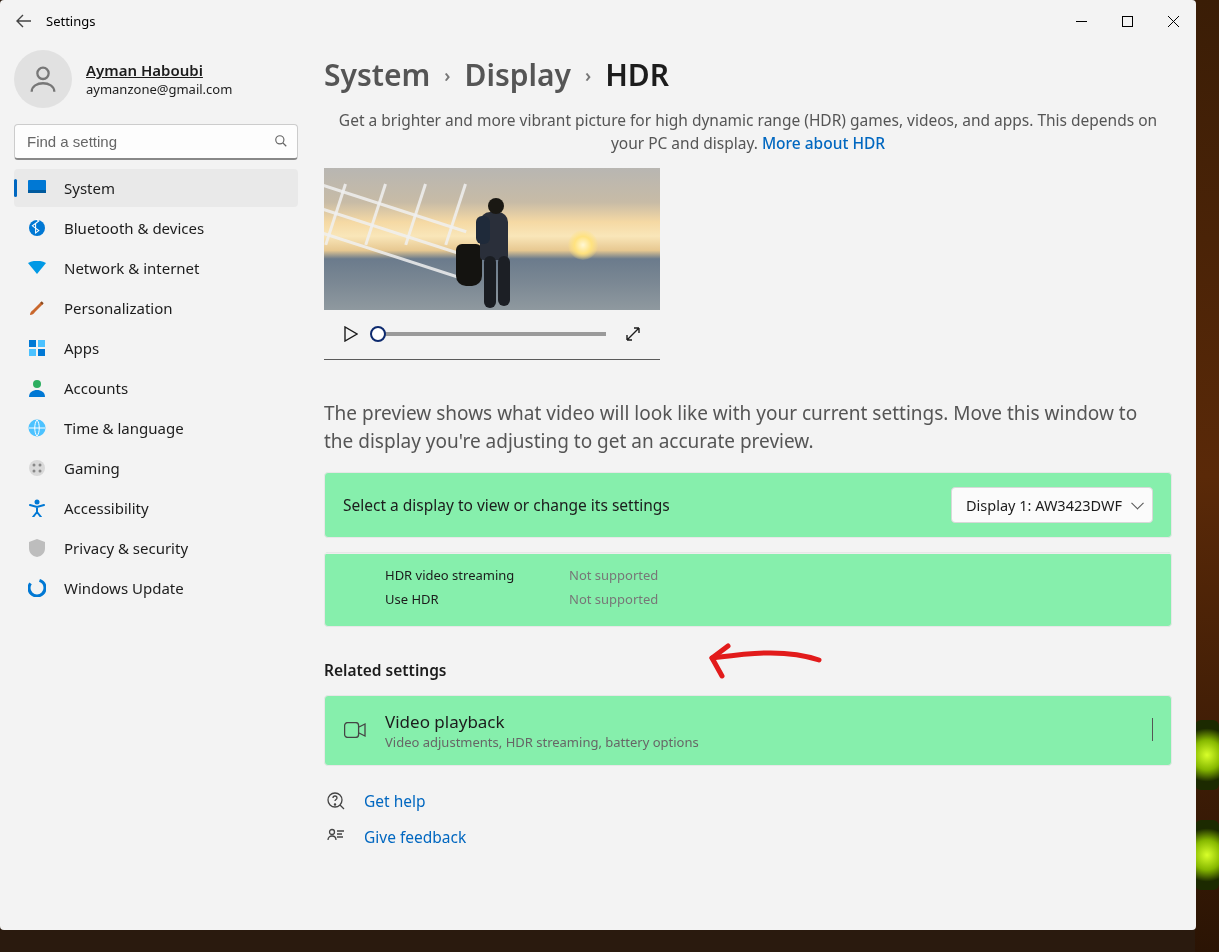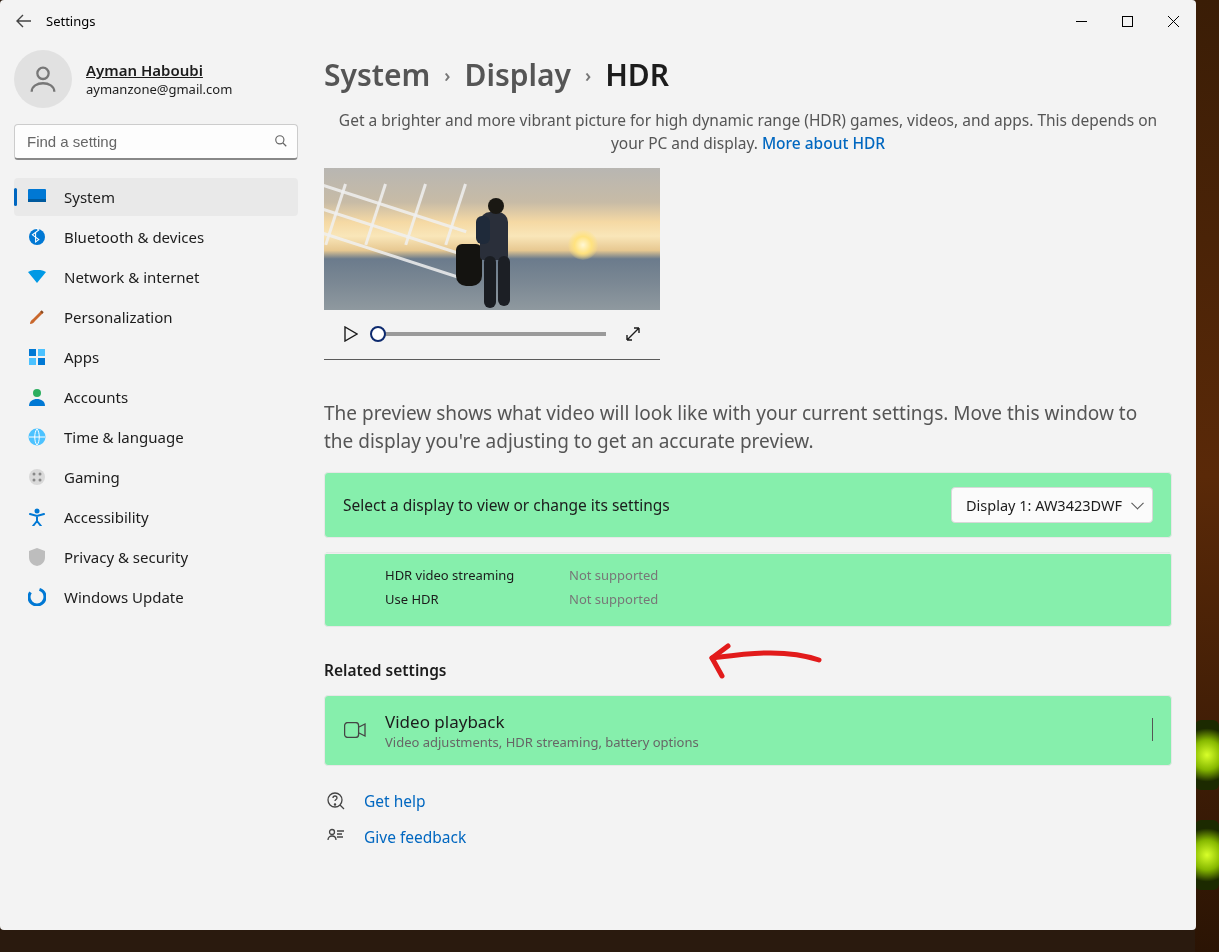--- a/index.html
+++ b/index.html
@@ -22,21 +22,21 @@
 
   .body { display: flex; height: calc(100% - 42px); }
 
   
   .sidebar { width: 312px; padding: 8px 14px 0 14px; }
   .profile { display: flex; align-items: center; gap: 14px; margin-bottom: 16px; }
   .avatar { width: 58px; height: 58px; border-radius: 50%; background: #e1e1e1; display: flex; align-items: center; justify-content: center; }
   .avatar svg { color: #777; }
   .profile-name { font-size: 15px; font-weight: 600; text-decoration: underline; }
   .profile-email { font-size: 13px; color: #1c1c1c; }
-  .search { position: relative; margin-bottom: 18px; }
+  .search { position: relative; margin-bottom: 9px; }
   .search input { width: 100%; height: 36px; padding: 0 36px 0 12px; font-size: 15px; border: 1px solid #ccc; border-bottom: 2px solid #888; border-radius: 4px; background: #fdfdfd; color: #555; }
   .search input::placeholder { color: #666; }
   .search-icon { position: absolute; right: 10px; top: 50%; transform: translateY(-50%); color: #666; }
   .nav-item { height: 38px; display: flex; align-items: center; gap: 18px; padding: 0 14px; border-radius: 4px; font-size: 15px; cursor: pointer; }
   .nav-item + .nav-item { margin-top: 2px; }
   .nav-item.active { background: #e9e9e9; position: relative; }
   .nav-item.active::before { content:""; position:absolute; left:0; top:10px; bottom:10px; width:3px; background:#0067c0; border-radius:3px; }
   .nav-ico { width: 18px; height: 18px; display: flex; align-items: center; justify-content: center; }
 
   

